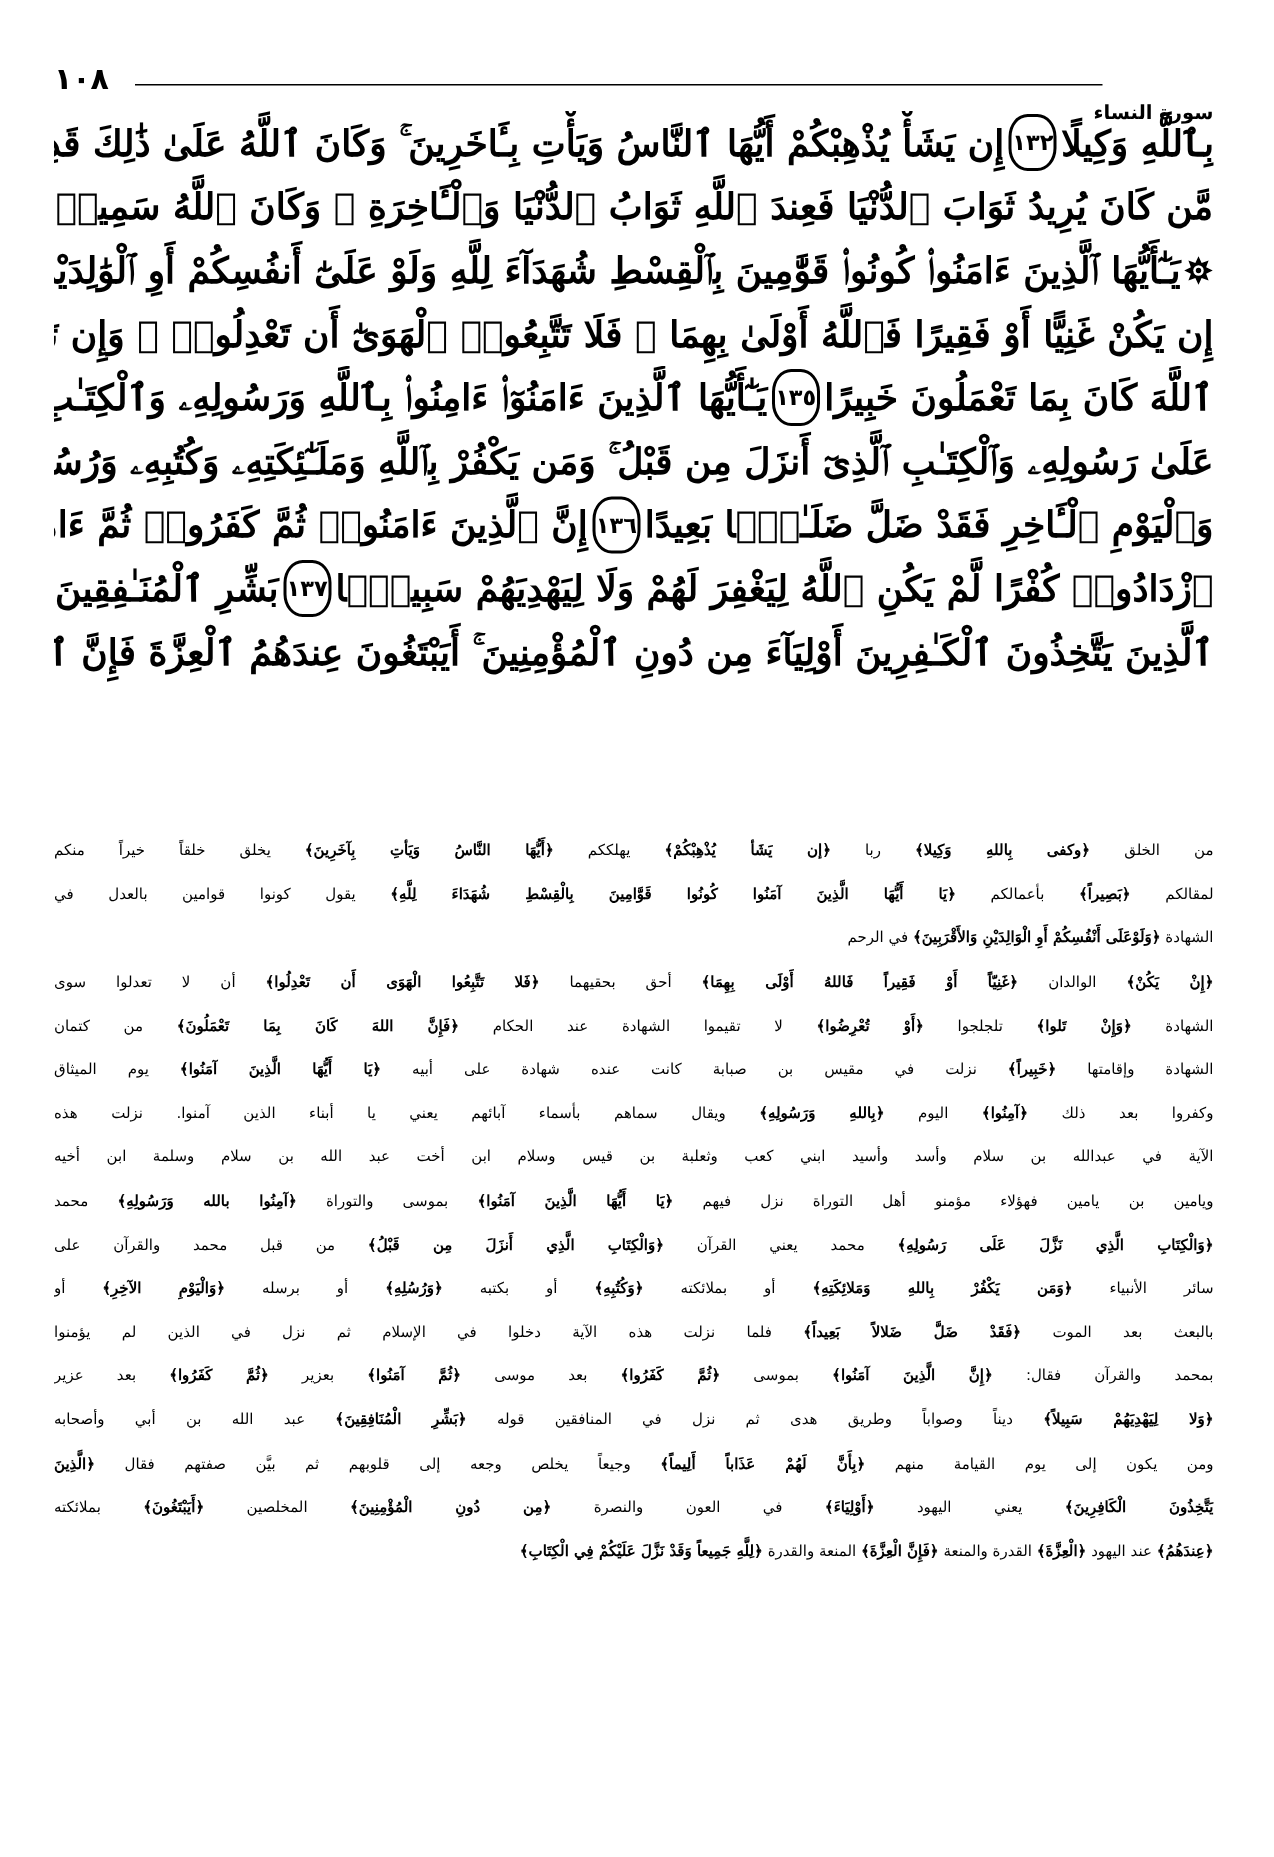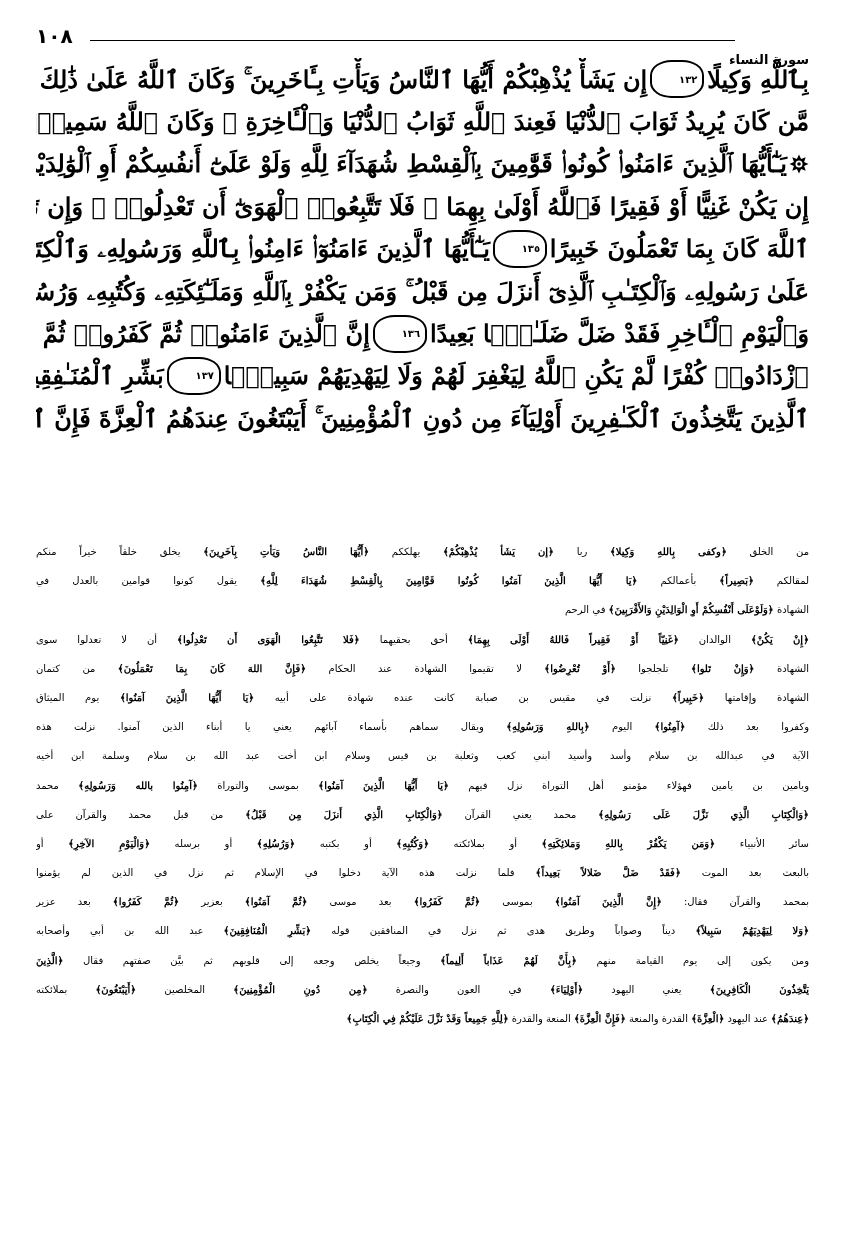--- a/index.html
+++ b/index.html
@@ -1,29 +1,29 @@
 <!DOCTYPE html>
 <html><head>
 <meta charset="utf-8">
 <style>
   html, body { margin: 0; padding: 0; background: #ffffff; }
   body { width: 849px; height: 1238px; position: relative; overflow: hidden; color: #000; }
-  .page { position: absolute; left: 0; top: 0; width: 849px; height: 1037px; }
+  .page { position: absolute; left: 0; top: 16px; width: 849px; height: 1037px; }
 
   .header { position: absolute; left: 36px; right: 40px; top: 28px; height: 22px; direction: ltr; }
   .header .pagenum { position: absolute; left: 0; top: -4px; font-family: "DejaVu Sans", sans-serif; font-size: 20px; font-weight: bold; }
   .header .rule { position: absolute; left: 54px; right: 74px; top: 12px; border-top: 1.5px solid #000; }
   .header .surah { position: absolute; right: 0; top: 0; font-family: "DejaVu Sans", sans-serif; font-size: 13px; font-weight: bold; direction: rtl; margin-top: 24px; }
 
   .quran { position: absolute; left: 36px; right: 40px; top: 58px; direction: rtl; }
   .qline { display: flex; justify-content: space-between; align-items: center; height: 42.4px;
            font-family: "DejaVu Serif", serif; font-size: 24px; font-weight: bold; white-space: nowrap; overflow: hidden; text-align-last: justify; }
   .qline span.txt { flex: 1; text-align: justify; text-align-last: justify; }
   .marker { display: inline-flex; align-items: center; justify-content: center; width: 28px; height: 34px; margin: 0 3px;
-            border: 2px solid #000; border-radius: 40%; font-family: "DejaVu Sans", sans-serif; font-size: 10px; font-weight: bold; flex: none; padding-left: 22px; }
+            border: 2px solid #000; border-radius: 40%; font-family: "DejaVu Sans", sans-serif; font-size: 15px; font-weight: bold; flex: none; }
   .hizb { display: inline-block; width: 20px; height: 20px; flex: none; margin-left: 2px; }
 
   .tafsir { position: absolute; left: 36px; right: 40px; top: 537px; direction: rtl;
             font-family: "DejaVu Sans", sans-serif; font-size: 10px; line-height: 29.2px; text-align: justify; }
   .tline { display: block; white-space: nowrap; text-align: justify; text-align-last: justify; height: 29.2px; overflow: hidden; }
   .tline.last { text-align-last: right; }
   .qt { font-family: "DejaVu Serif", serif; font-weight: bold; }
 </style>
 </head>
 <body>

